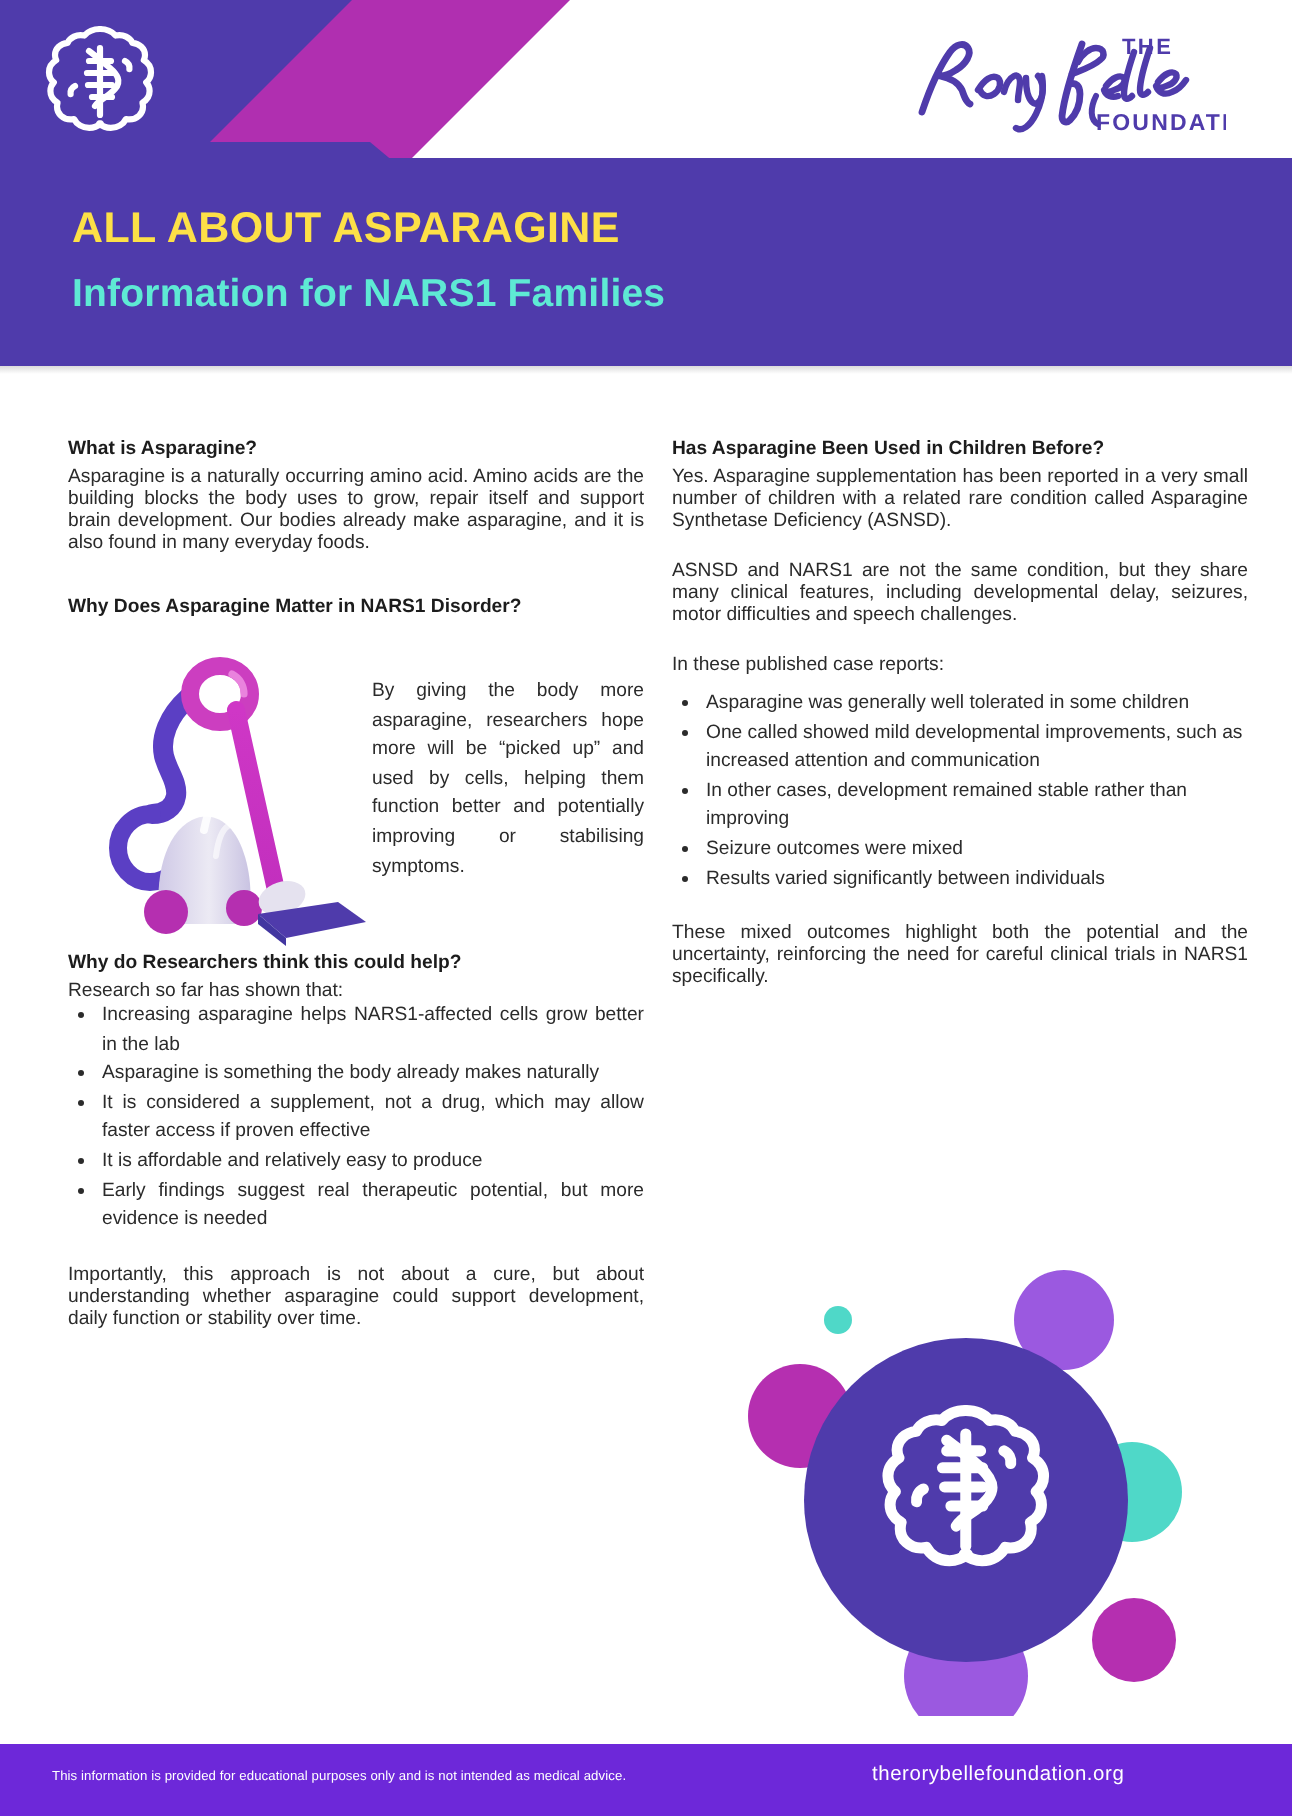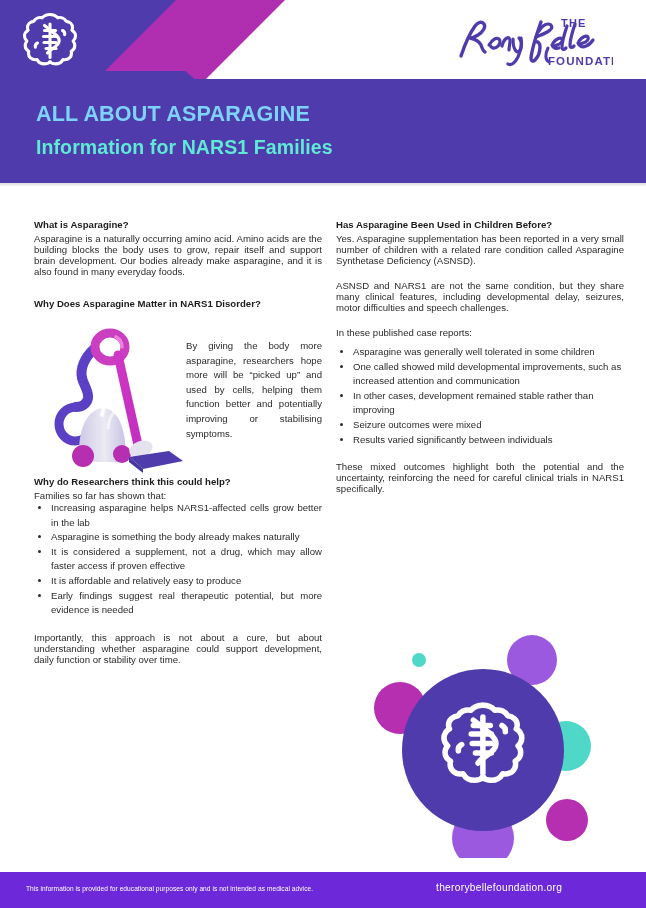--- a/index.html
+++ b/index.html
@@ -71,21 +71,21 @@
     left: 0; top: 79px;
     width: 646px;
     height: 104px;
     background: #4f3bab;
   }
   .title-main {
     position: absolute;
     left: 36px; top: 23px;
     font-size: 21.5px;
     font-weight: bold;
-    color: #7dd3fc;
+    color: #fde047;
     letter-spacing: 0.2px;
   }
   .title-sub {
     position: absolute;
     left: 36px; top: 57px;
     font-size: 19.5px;
     font-weight: bold;
     color: #5eead4;
     letter-spacing: 0.1px;
   }
@@ -291,21 +291,21 @@
 
         <ellipse cx="91" cy="122" rx="12" ry="8" fill="#e5e2ef" transform="rotate(-18 91 122)"></ellipse>
 
         <path d="M79 130 L119 124 L133 134 L93 142 Z" fill="#4f3bab"></path>
         <path d="M79 130 L93 142 L93 146 L79 135 Z" fill="#4236a0"></path>
       </svg>
       <div class="vac-text">By giving the body more asparagine, researchers hope more will be “picked up” and used by cells, helping them function better and potentially improving or stabilising symptoms.</div>
     </div>
 
     <h3 class="sec">Why do Researchers think this could help?</h3>
-    <p class="body left-al">Families so far has shown that:</p>
+    <p class="body left-al">Research so far has shown that:</p>
     <ul class="bullets just">
       <li>Increasing asparagine helps NARS1-affected cells grow better in the lab</li>
       <li>Asparagine is something the body already makes naturally</li>
       <li>It is considered a supplement, not a drug, which may allow faster access if proven effective</li>
       <li>It is affordable and relatively easy to produce</li>
       <li>Early findings suggest real therapeutic potential, but more evidence is needed</li>
     </ul>
     <div class="gap-md"></div>
     <p class="body">Importantly, this approach is not about a cure, but about understanding whether asparagine could support development, daily function or stability over time.</p>
   </div>

